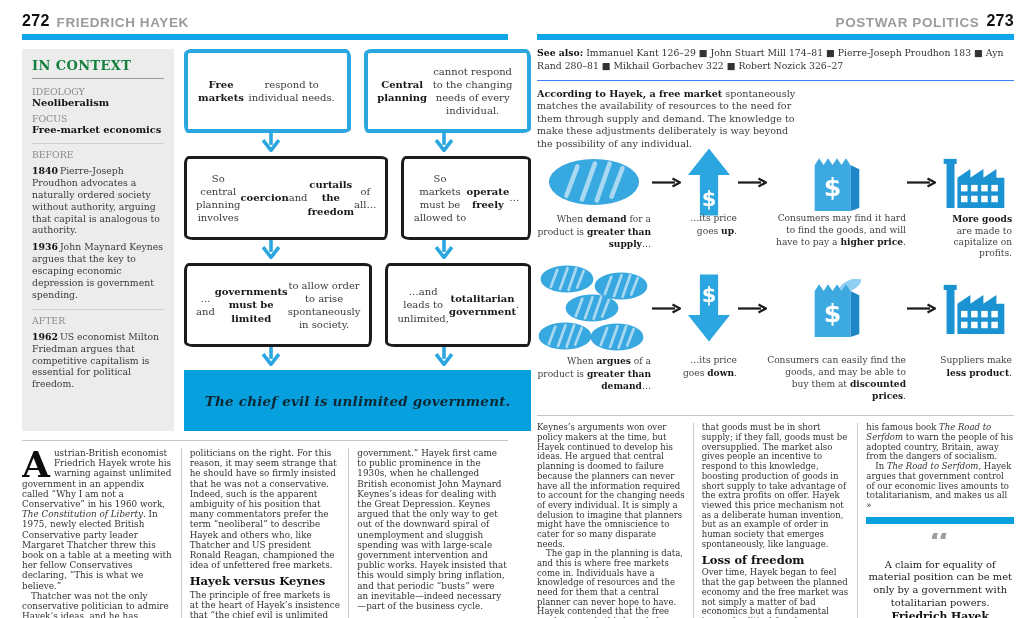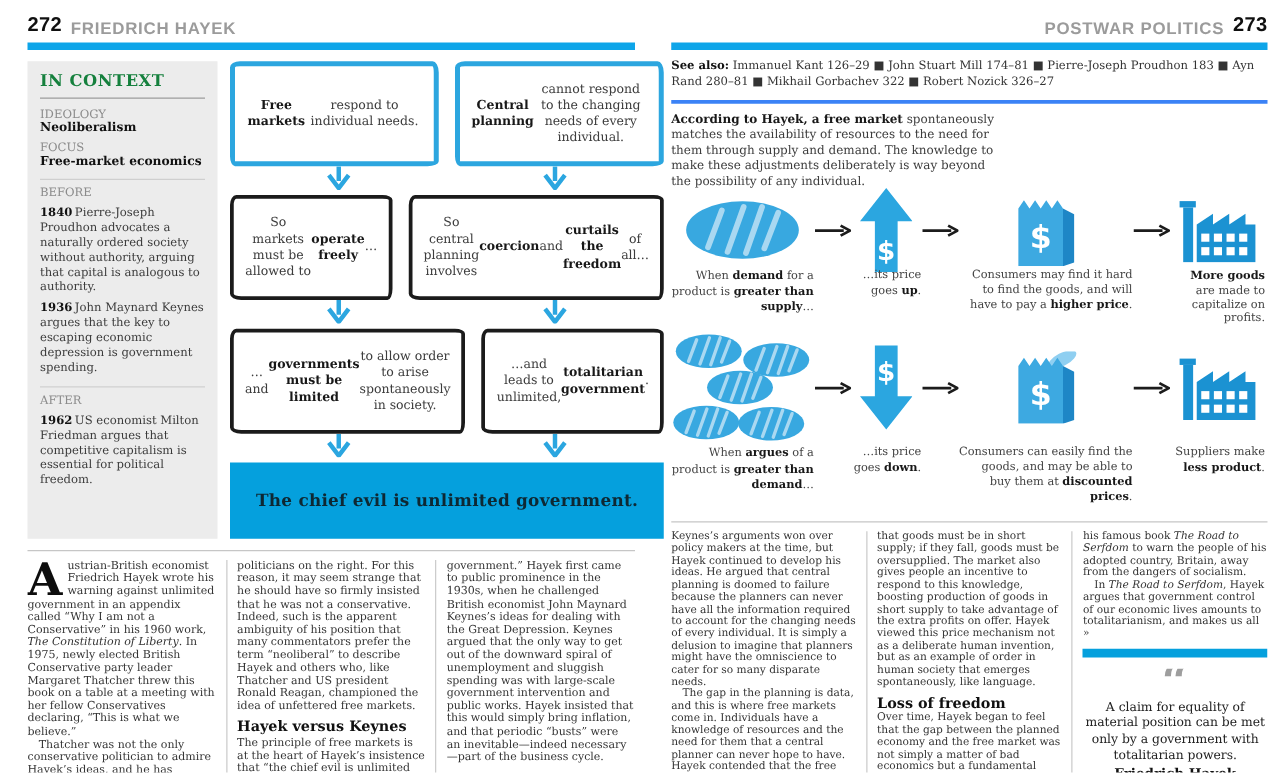--- a/index.html
+++ b/index.html
@@ -30,40 +30,40 @@
   .flowchart{flex:1;display:flex;flex-direction:column;}
   .fc-row{display:flex;gap:13px;}
   .fc-box{flex:1;height:84px;display:flex;align-items:center;justify-content:center;text-align:center;
           padding:4px 9px;box-sizing:border-box;font-size:10px;line-height:1.32;color:#3c3c3c;background:#fff;}
   .fc-box.blue{border:4px solid #2ca6df;border-radius:8px 5px 9px 4px / 5px 9px 4px 8px;}
   .fc-box.black{border:3px solid #1b1b1b;border-radius:5px 8px 4px 9px / 8px 4px 9px 5px;}
   .fc-arrows{display:flex;height:23px;align-items:center;}
   .fc-arrows > div{flex:1;text-align:center;}
   .i-fcdown{width:22px;height:19px;}
   .fc-conclusion{height:62px;background:#05a0dd;display:flex;align-items:center;justify-content:center;
-                 font-weight:bold;font-size:13.5px;color:#0e2833;letter-spacing:0.2px;text-align:center;}
+                 font-weight:bold;font-size:13.5px;color:#0e2833;letter-spacing:0.2px;text-align:center;font-style:italic;}
 
   
   .col-wrap{margin-top:9px;border-top:1px solid #c6c6c6;padding-top:7px;display:flex;overflow:hidden;}
   .col-wrap.lft{height:176px;}
   .col-wrap.rgt{margin-top:8px;height:242px;}
   .bodycol{flex:1;padding:0 8px;font-size:8.8px;line-height:1.16;color:#333;}
   .col-wrap.rgt .bodycol{font-size:8.5px;line-height:1.14;}
   .bodycol:first-child{padding-left:0;}
   .bodycol:last-child{padding-right:0;}
   .bodycol + .bodycol{border-left:1px solid #ccc;}
   .bp{margin:0;}
   .bp + .bp{text-indent:9px;}
   .subhead{font-size:11.5px;font-weight:bold;color:#101010;margin:5px 0 1px;}
   .dropcap{float:left;font-size:36px;line-height:0.78;font-weight:bold;color:#0d0d0d;margin:2px 4px 0 0;}
   .tb{font-weight:bold;color:#181818;}
   .ti{font-style:italic;}
 
   
-  .seealso{margin:6px 0 0;padding-bottom:7px;border-bottom:3px solid #3b82f6;font-size:9.3px;line-height:1.45;color:#333;}
+  .seealso{margin:6px 0 0;padding-bottom:7px;border-bottom:1px solid #3b82f6;font-size:9.3px;line-height:1.45;color:#333;}
   .seealso b{color:#111;}
   .intro{width:268px;margin:7px 0 4px;font-size:9.6px;line-height:1.3;color:#3c3c3c;}
 
   .drow{display:flex;align-items:center;}
   .drow.icons{align-items:center;}
   .drow.r1{height:56px;}
   .drow.r2{height:88px;}
   .cell{display:flex;align-items:center;justify-content:center;box-sizing:border-box;}
   .w1{width:114px;} .wa{width:30px;} .w2{width:56px;} .w3{width:139px;} .w4{width:76px;}
   .cap{font-size:9.1px;line-height:1.24;text-align:right;color:#444;align-self:flex-start;
@@ -188,30 +188,30 @@
         <div class="fc-arrows">
           <div><svg class="i-fcdown">
                 <use href="#sym-fcdown"></use>
               </svg></div>
           <div><svg class="i-fcdown">
                 <use href="#sym-fcdown"></use>
               </svg></div>
         </div>
         <div class="fc-row">
           <div class="fc-box black">
-              <span>So markets must be allowed to </span>
-              <span class="tb">operate freely</span>
-              <span>…</span>
-            </div>
-          <div class="fc-box black">
               <span>So central planning involves </span>
               <span class="tb">coercion</span>
               <span> and </span>
               <span class="tb">curtails the freedom</span>
               <span> of all…</span>
+            </div>
+          <div class="fc-box black">
+              <span>So markets must be allowed to </span>
+              <span class="tb">operate freely</span>
+              <span>…</span>
             </div>
         </div>
         <div class="fc-arrows">
           <div><svg class="i-fcdown">
                 <use href="#sym-fcdown"></use>
               </svg></div>
           <div><svg class="i-fcdown">
                 <use href="#sym-fcdown"></use>
               </svg></div>
         </div>

